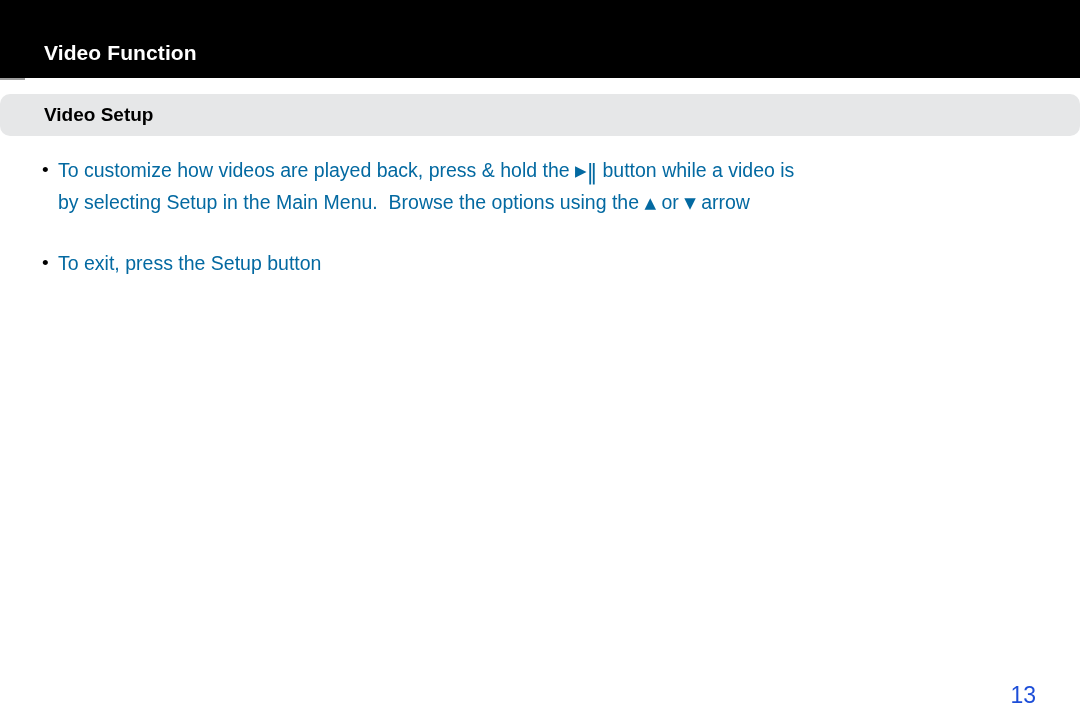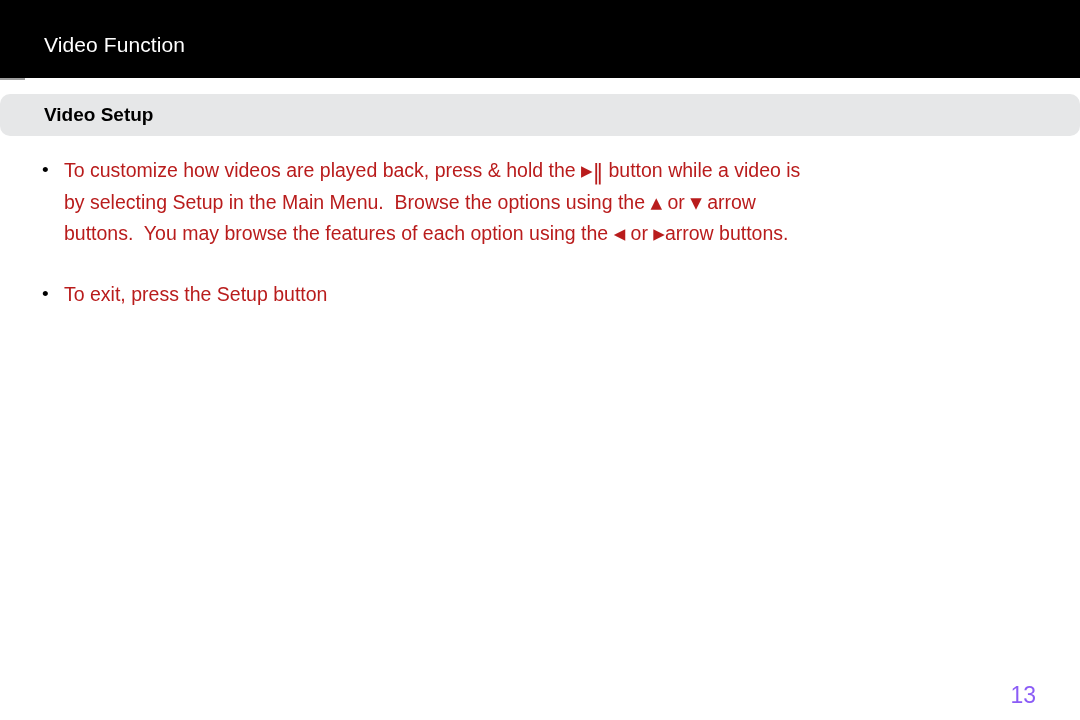--- a/index.html
+++ b/index.html
@@ -30,23 +30,23 @@
     position: absolute;
     left: 0;
     top: 0;
     width: 1080px;
     height: 78px;
     background: #000000;
   }
   .title-bar-text {
     position: absolute;
     left: 44px;
-    top: 33px;
+    top: 41px;
     font-size: 21px;
-    font-weight: normal;
+    font-weight: bold;
     color: #ffffff;
     letter-spacing: 0.1px;
     white-space: nowrap;
   }
   
   .title-underline-nub {
     position: absolute;
     left: 0;
     top: 78px;
     width: 25px;
@@ -92,24 +92,24 @@
   }
   .bullet-dot {
     position: absolute;
     left: 42px;
     top: 0;
     font-size: 19px;
     line-height: 30px;
     color: #000000;
   }
   .bullet-body {
-    margin-left: 22px;
+    margin-left: 16px;
     font-size: 19.5px;
     line-height: 30px;
-    color: #b91c1c;
+    color: #0369a1;
   }
   .bullet-line {
     white-space: pre;
   }
 
   .glyph {
     font-family: "DejaVu Sans", sans-serif;
     font-size: 15px;
     line-height: 30px;
     vertical-align: 1px;
@@ -121,21 +121,21 @@
     vertical-align: -2px;
     letter-spacing: -0.5px;
   }
 
   
   .page-number {
     position: absolute;
     right: 44px;
     bottom: 11px;
     font-size: 23px;
-    color: #8b5cf6;
+    color: #1d4ed8;
     text-align: right;
   }
 </style>
 </head>
 <body>
 
 <div class="slide">
 
   <div class="title-bar">
     <div class="title-bar-text">Video Function</div>
@@ -145,21 +145,20 @@
   <div class="subtitle-band">
     <div class="subtitle-text">Video Setup</div>
   </div>
 
   <div class="body-area" id="body-area">
       <div class="bullet-block">
         <span class="bullet-dot">•</span>
         <div class="bullet-body">
           <div class="bullet-line"><span>To customize how videos are played back, press &amp; hold the </span><span class="glyph">▶</span><span></span><span class="glyph-pause">‖</span><span> button while a video is</span></div>
           <div class="bullet-line"><span>by selecting Setup in the Main Menu.  Browse the options using the </span><span class="glyph">▲</span><span> or </span><span class="glyph">▼</span><span> arrow</span></div>
-          <div class="bullet-line"><span>buttons.  You may browse the features of each option using the </span><span class="glyph">◀</span><span> or </span><span class="glyph">▶</span><span>arrow buttons.</span></div>
         </div>
       </div>
       <div class="bullet-block">
         <span class="bullet-dot">•</span>
         <div class="bullet-body">
           <div class="bullet-line"><span>To exit, press the Setup button</span></div>
         </div>
       </div>
     </div>
 

